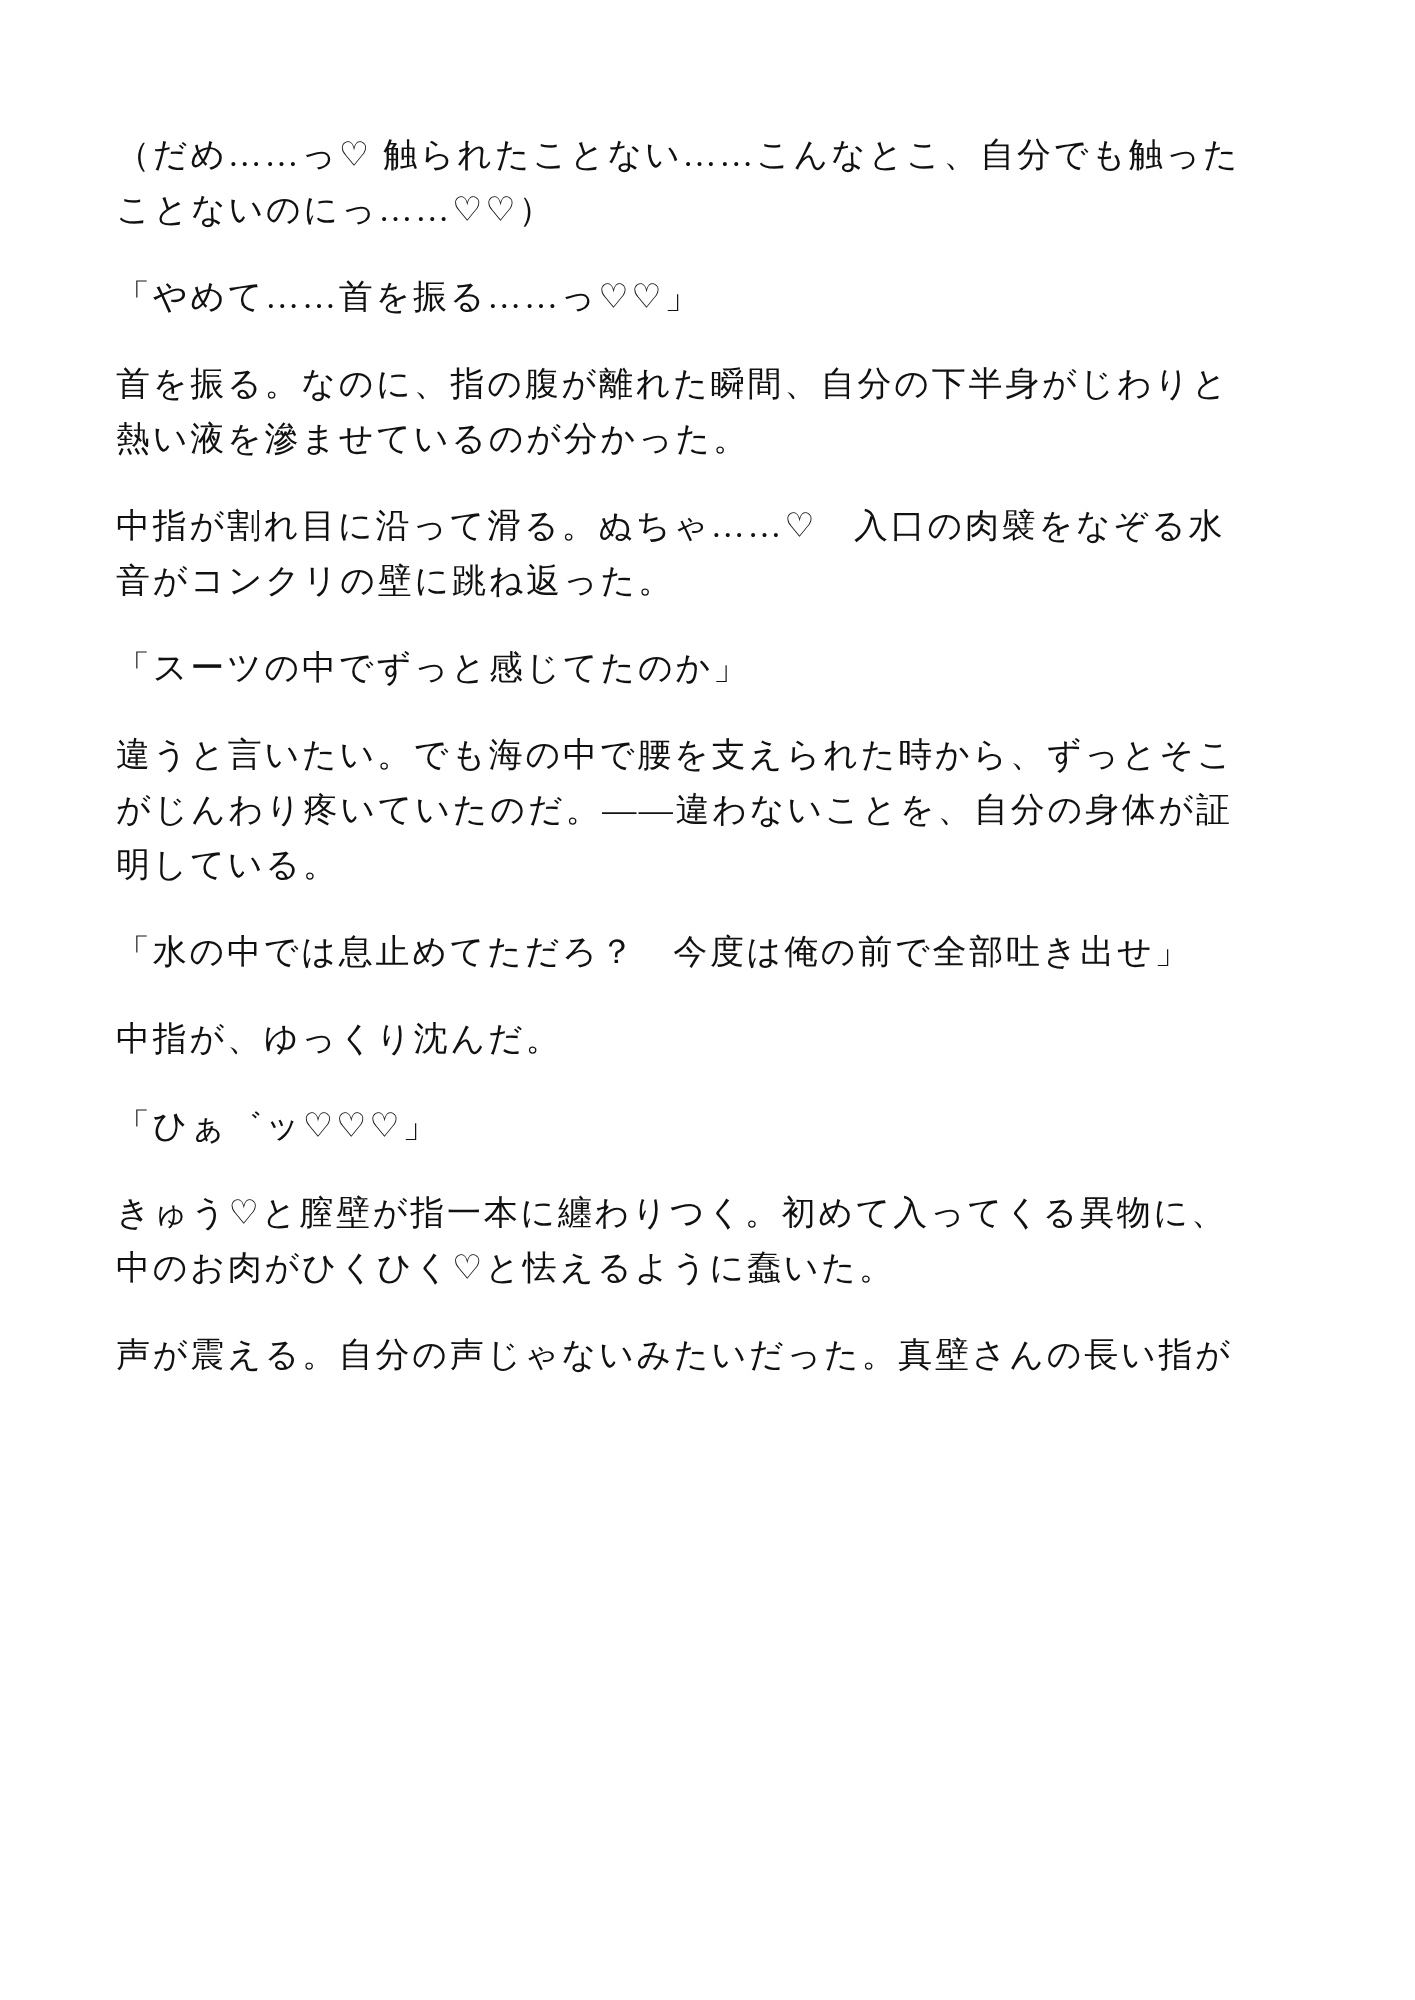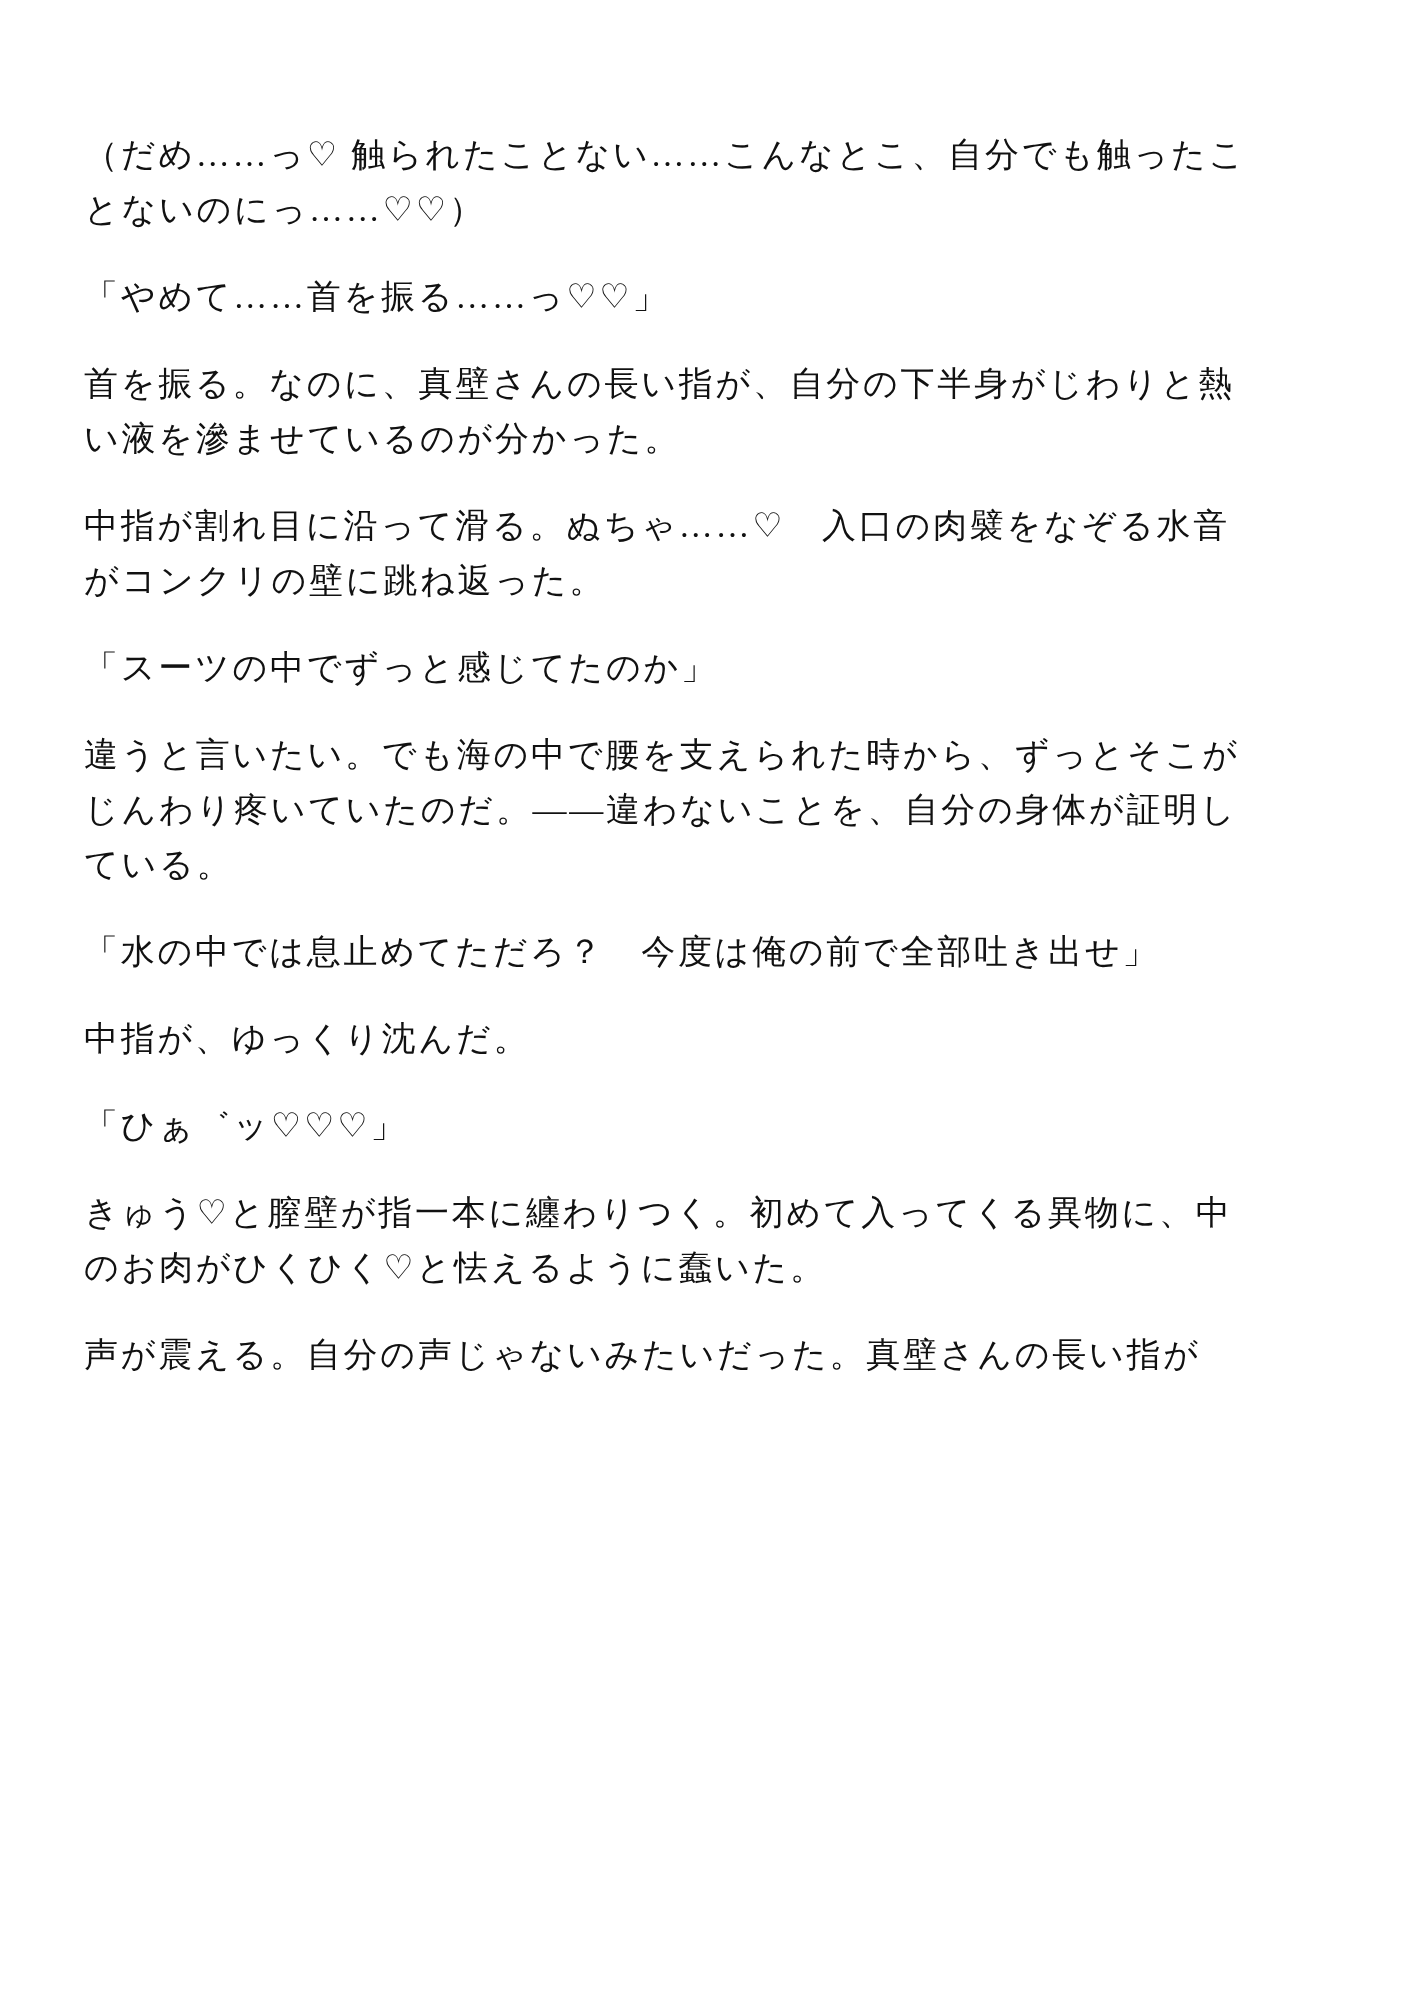--- a/index.html
+++ b/index.html
@@ -11,40 +11,40 @@
     width: 1415px;
     height: 2000px;
     overflow: hidden;
     font-family: "Liberation Serif", "DejaVu Serif", serif;
   }
   .page {
     box-sizing: border-box;
     width: 1415px;
     height: 2000px;
     background: #ffffff;
-    padding: 127px 158px 0 84px;
+    padding: 127px 158px 0 116px;
   }
   .page p {
     margin: 0 0 32px 0;
     font-size: 34px;
     line-height: 55px;
     letter-spacing: 0.08em;
     color: #111111;
     text-align: left;
     font-weight: 400;
     word-break: break-all;
   }
 </style>
 </head>
 <body>
 
 <div class="page">
   <p>（だめ……っ♡ 触られたことない……こんなとこ、自分でも触ったことないのにっ……♡♡）</p>
   <p>「やめて……首を振る……っ♡♡」</p>
-  <p>首を振る。なのに、真壁さんの長い指が、自分の下半身がじわりと熱い液を滲ませているのが分かった。</p>
+  <p>首を振る。なのに、指の腹が離れた瞬間、自分の下半身がじわりと熱い液を滲ませているのが分かった。</p>
   <p>中指が割れ目に沿って滑る。ぬちゃ……♡　入口の肉襞をなぞる水音がコンクリの壁に跳ね返った。</p>
   <p>「スーツの中でずっと感じてたのか」</p>
   <p>違うと言いたい。でも海の中で腰を支えられた時から、ずっとそこがじんわり疼いていたのだ。——違わないことを、自分の身体が証明している。</p>
   <p>「水の中では息止めてただろ？　今度は俺の前で全部吐き出せ」</p>
   <p>中指が、ゆっくり沈んだ。</p>
   <p>「ひぁ゛ッ♡♡♡」</p>
   <p>きゅう♡と膣壁が指一本に纏わりつく。初めて入ってくる異物に、中のお肉がひくひく♡と怯えるように蠢いた。</p>
   <p>声が震える。自分の声じゃないみたいだった。真壁さんの長い指が</p>
 </div>
 

